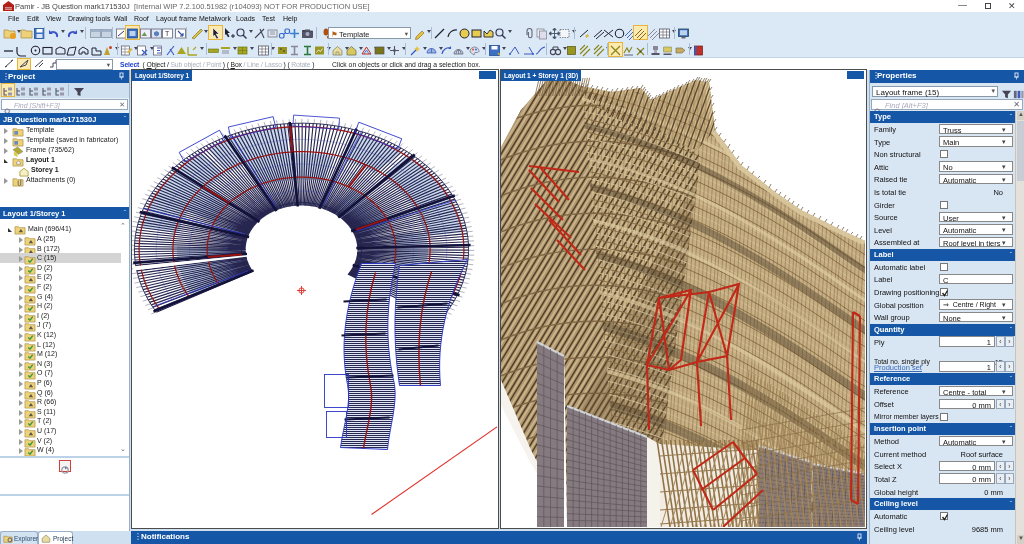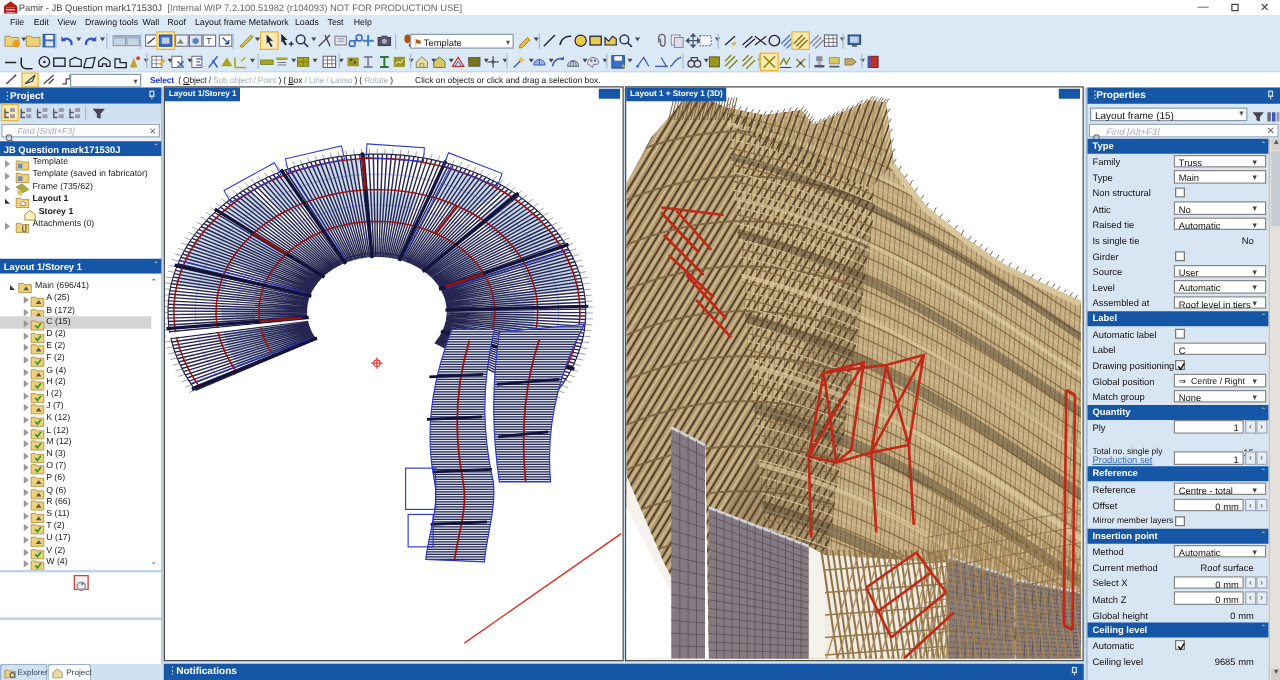--- a/index.html
+++ b/index.html
@@ -1488,21 +1488,21 @@
         </div>
       </div>
       <div class="prow" style="top:103.3px;height:12.58px">
         <div class="plbl" style="">Raised tie</div>
         <div class="pctl">
           <span class="pval">Automatic</span>
           <span class="chev">▾</span>
         </div>
       </div>
       <div class="prow" style="top:115.9px;height:12.58px">
-        <div class="plbl" style="">Is single tie</div>
+        <div class="plbl" style="">Is total tie</div>
         <div class="abs" style="right:12px;top:2px">No</div>
       </div>
       <div class="prow" style="top:128.5px;height:12.58px">
         <div class="plbl" style="">Girder</div>
         <div class="cb"><svg width="8" height="8" viewBox="0 0 8 8"></svg></div>
       </div>
       <div class="prow" style="top:141.1px;height:12.58px">
         <div class="plbl" style="">Source</div>
         <div class="pctl">
           <span class="pval">User</span>
@@ -1544,21 +1544,21 @@
           </svg></div>
       </div>
       <div class="prow" style="top:228.5px;height:12.58px">
         <div class="plbl" style="">Global position</div>
         <div class="pctl">
           <span class="pval" style="font-size:7px">⇒&nbsp;&nbsp;Centre / Right</span>
           <span class="chev">▾</span>
         </div>
       </div>
       <div class="prow" style="top:241.1px;height:12.58px">
-        <div class="plbl" style="">Match group</div>
+        <div class="plbl" style="">Wall group</div>
         <div class="pctl">
           <span class="pval">None</span>
           <span class="chev">▾</span>
         </div>
       </div>
       <div class="abs sechdr" style="left:0;top:253.7px;width:145px;height:12px">
         <span style="position:absolute;left:4px;top:1px">Quantity</span>
         <span class="crt" style="top:2px">ˆ</span>
       </div>
       <div class="prow" style="top:265.7px;height:12.58px">
@@ -1621,21 +1621,21 @@
       </div>
       <div class="prow" style="top:390.3px;height:12.58px">
         <div class="plbl" style="">Select X</div>
         <div class="pctl" style="width:56px">
           <span style="position:absolute;right:3px;top:1px">0 mm</span>
         </div>
         <div class="spin" style="left:126px">‹</div>
         <div class="spin" style="left:135px">›</div>
       </div>
       <div class="prow" style="top:402.9px;height:12.58px">
-        <div class="plbl" style="">Match Z</div>
+        <div class="plbl" style="">Total Z</div>
         <div class="pctl" style="width:56px">
           <span style="position:absolute;right:3px;top:1px">0 mm</span>
         </div>
         <div class="spin" style="left:126px">‹</div>
         <div class="spin" style="left:135px">›</div>
       </div>
       <div class="prow" style="top:415.5px;height:12.58px">
         <div class="plbl" style="">Global height</div>
         <div class="abs" style="right:12px;top:2px">0 mm</div>
       </div>

